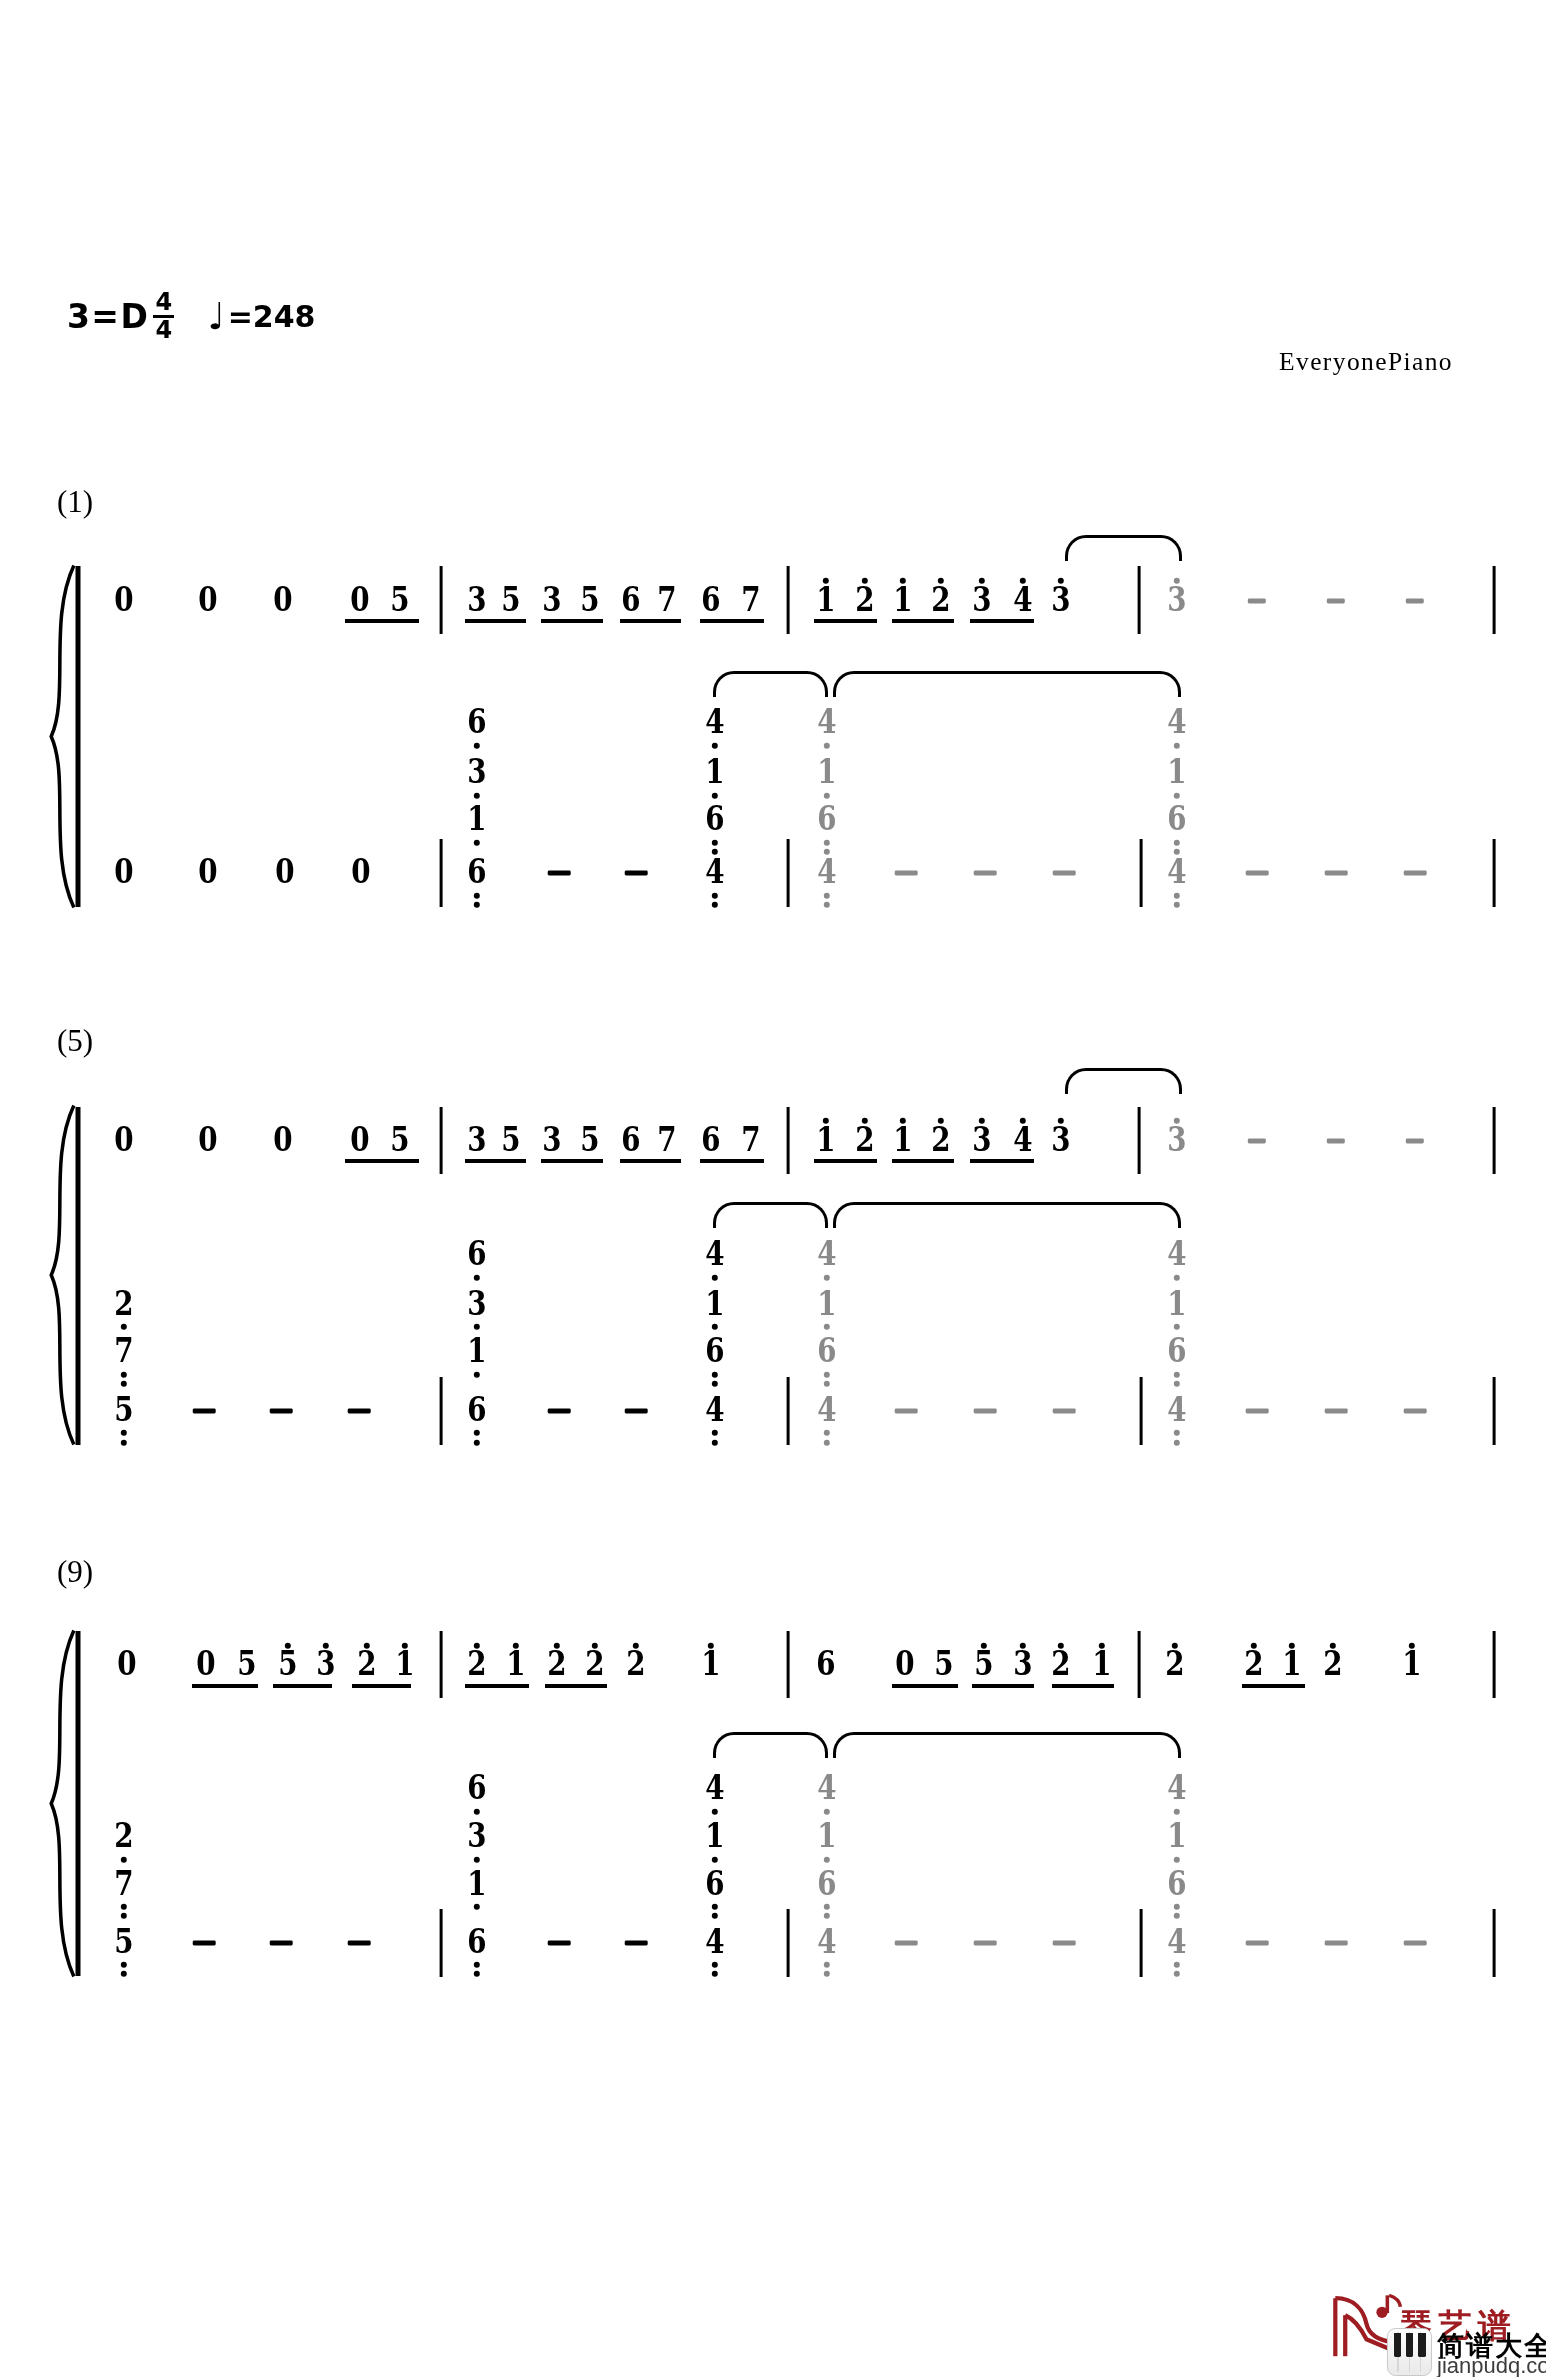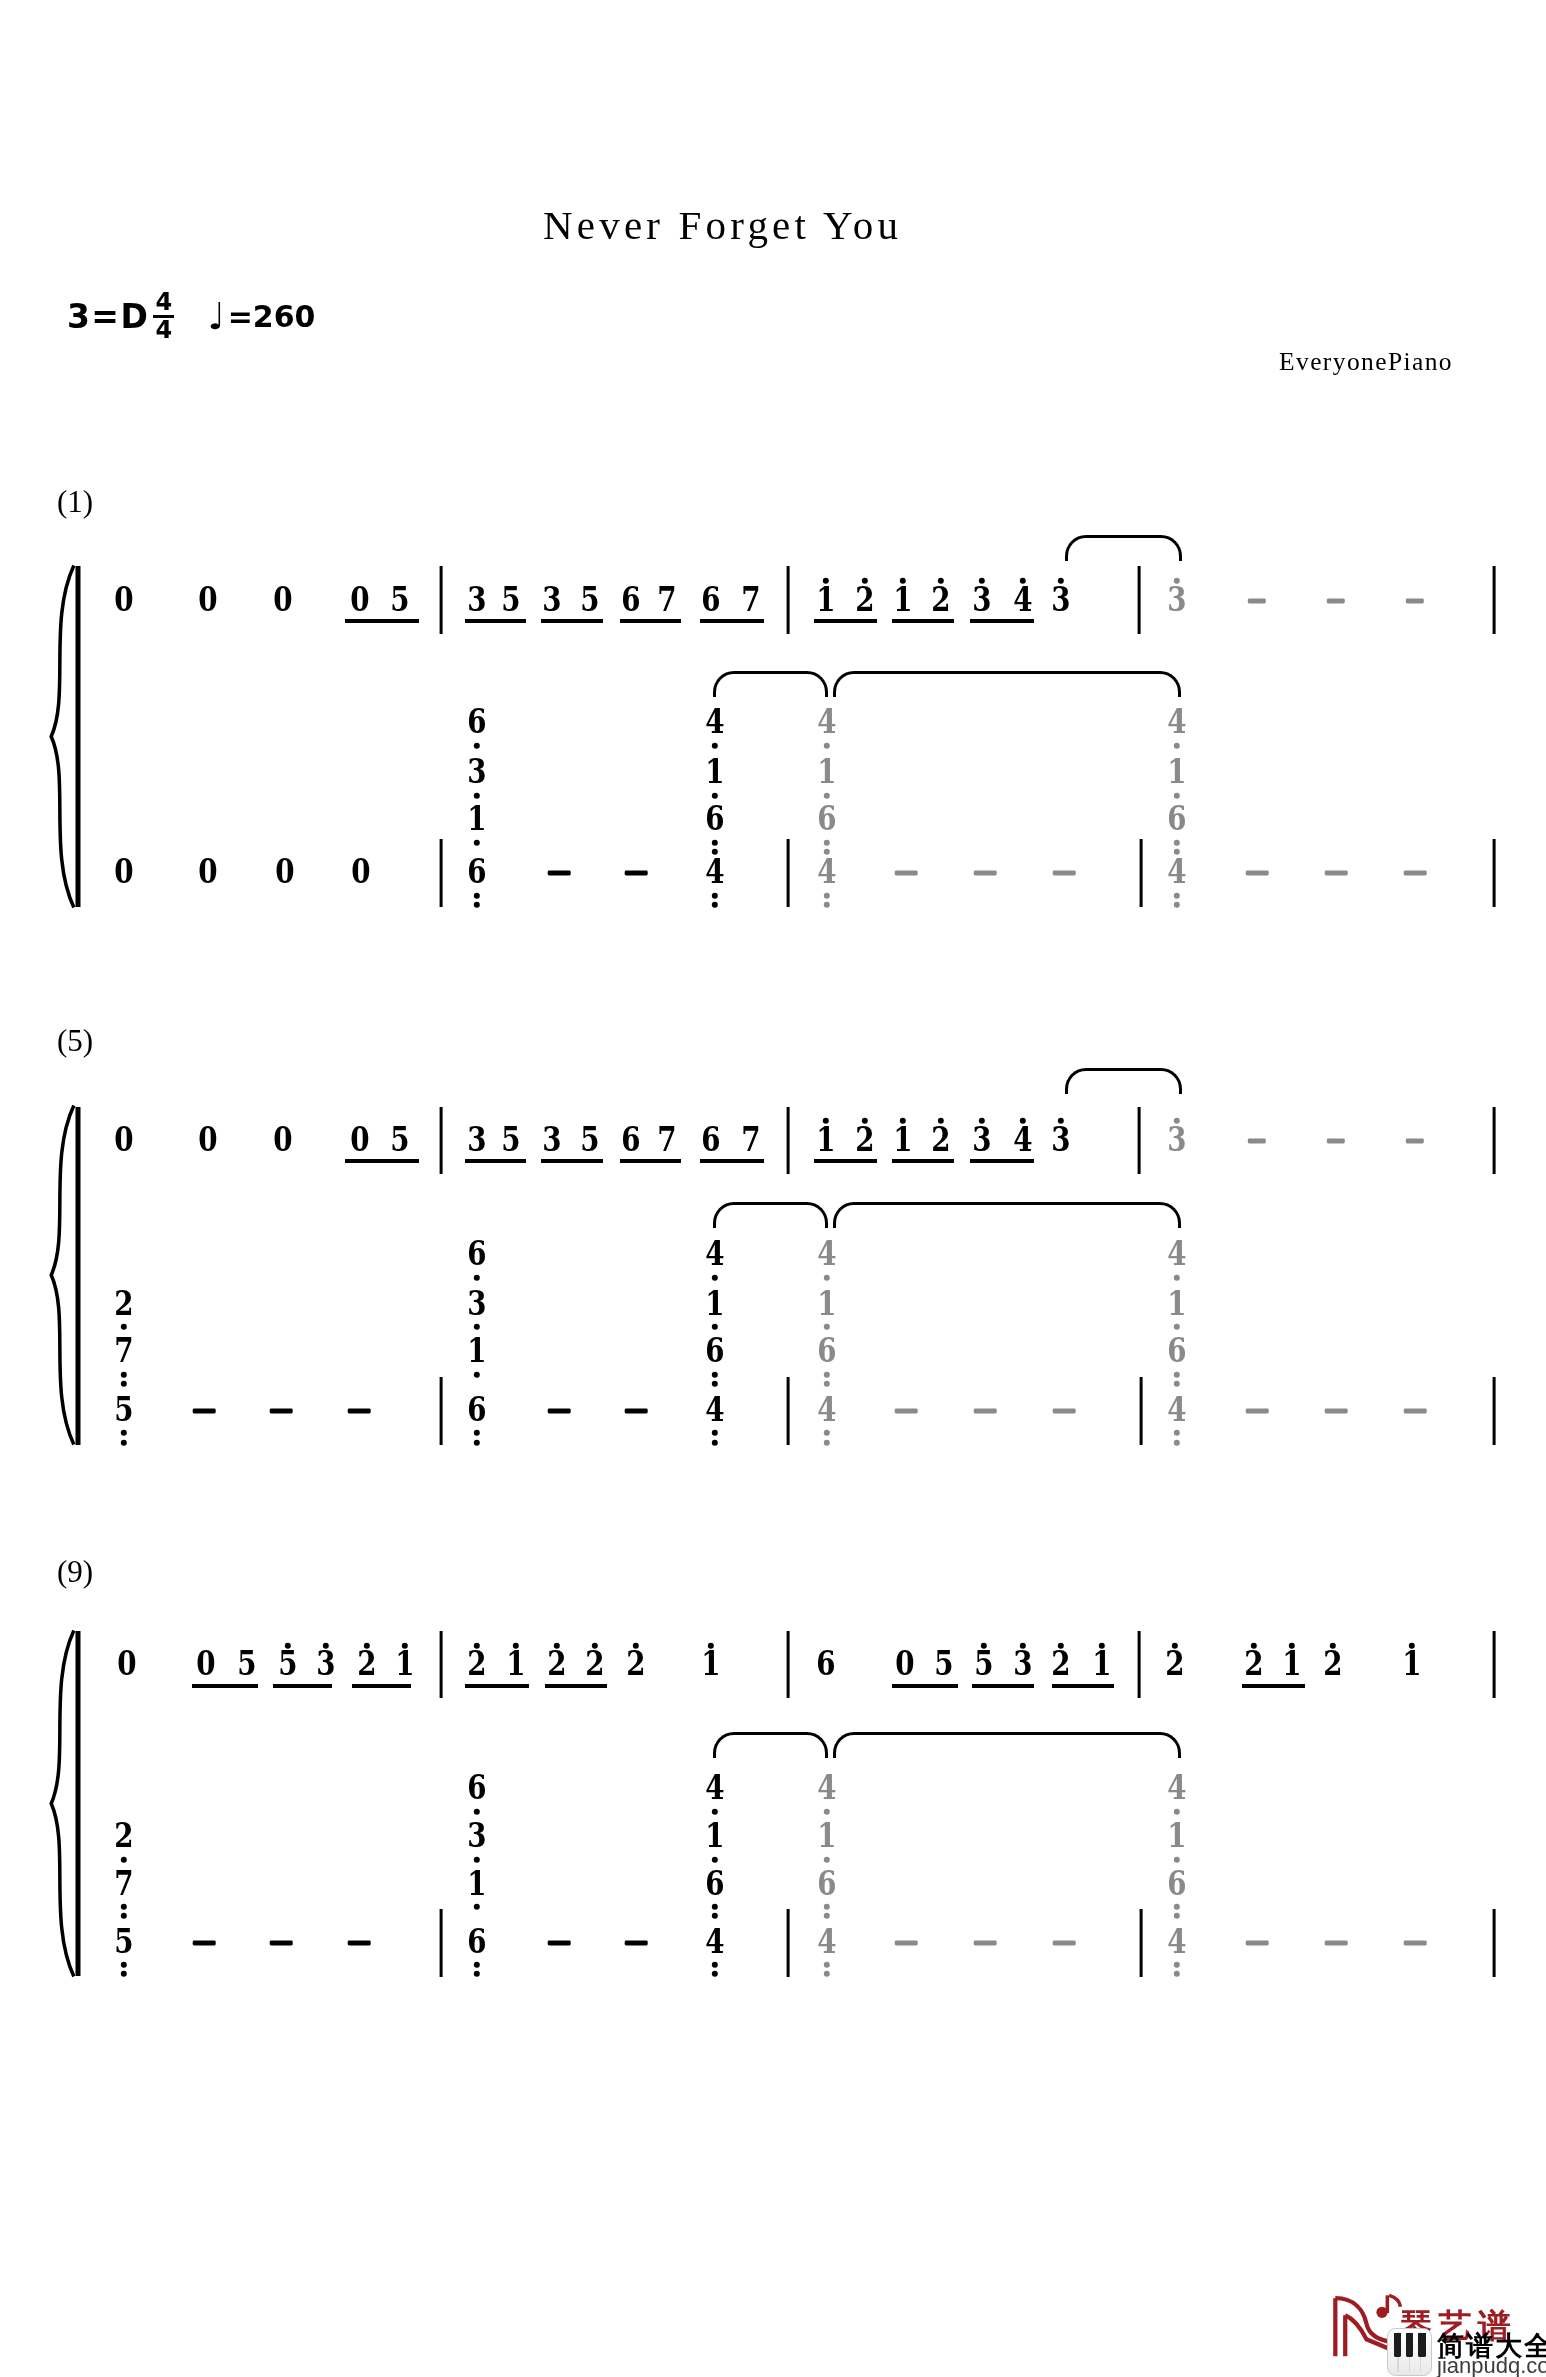--- a/index.html
+++ b/index.html
@@ -116,32 +116,31 @@
     color: #3c3c3c;
     white-space: nowrap;
     font-family: "Liberation Sans", sans-serif;
   }
 </style>
 </head>
 <body>
 
 <div id="page">
 
-  <div id="title" style="left:543px; top:201px;">Never Forget You</div>
 
   <div id="keyline" style="left:67px; top:291px;">
     <span id="key-prefix">3=D</span>
     <span class="timesig">
       <span class="tnum">4</span>
       <span class="tbar"></span>
       <span class="tnum">4</span>
     </span>
     <span id="tempo">
       <span id="tempo-note">♩</span>
-      <span id="tempo-eq">=260</span>
+      <span id="tempo-eq">=248</span>
     </span>
   </div>
 
   <div id="credit" style="left:1279px; top:347px;">EveryonePiano</div>
 
   <div id="score">
       <div class="sys-label" style="left: 57px; top: 484px;">(1)</div>
       <svg width="50" height="359" style="position: absolute; left: 34px; top: 557px;" viewBox="0 0 70 507">
         <path d="M 56 12 C 20 89.28, 50 195.54, 24 253.5 C 50 311.46, 20 417.71999999999997, 56 495" fill="none" stroke="#000000" stroke-width="5"></path>
       </svg>

